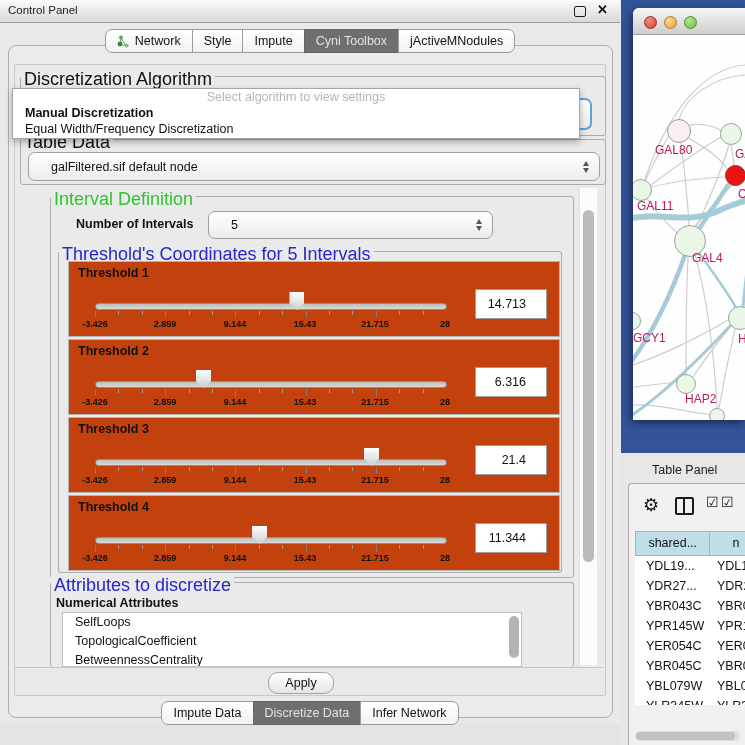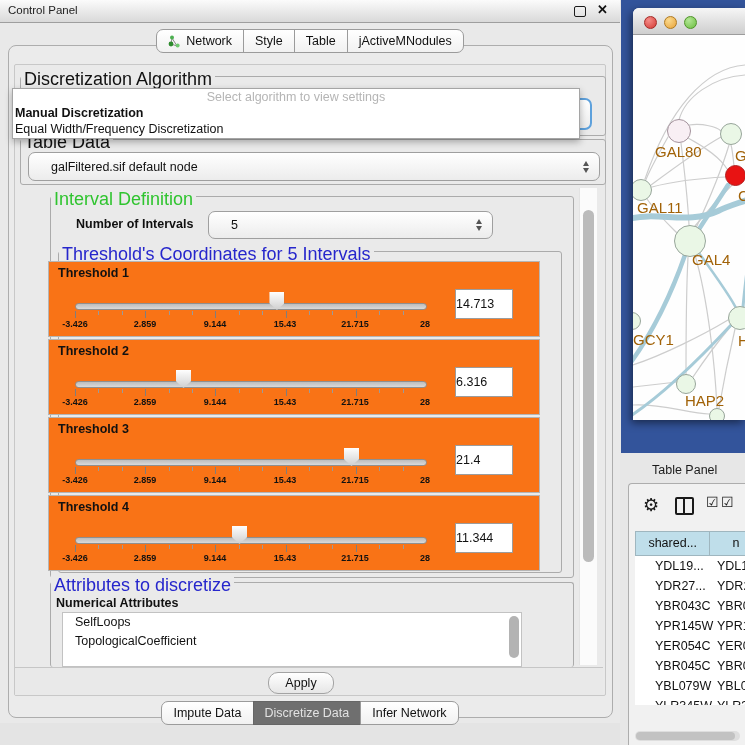--- a/index.html
+++ b/index.html
@@ -39,27 +39,27 @@
   .combo .cv{position:absolute;left:22px;top:50%;transform:translateY(-50%);white-space:nowrap;}
   .stepper{position:absolute;right:9px;top:50%;transform:translateY(-50%);width:7px;height:12px;}
   .stepper:before,.stepper:after{content:"";position:absolute;left:0;border-left:3.5px solid transparent;border-right:3.5px solid transparent;}
   .stepper:before{top:0;border-bottom:5px solid #555;}
   .stepper:after{bottom:0;border-top:5px solid #555;}
 
   .algo-combo{left:28px;top:98px;width:560px;height:28px;border:2px solid #5EA1DC;}
   .popup{position:absolute;left:12px;top:88px;width:566px;height:49px;background:#FFF;
     border:1px solid #A5A5A5;box-shadow:0 3px 7px rgba(0,0,0,.3);z-index:10;}
   .popup .ph{height:16px;text-align:center;color:#B5B5B5;font-size:12.5px;padding-top:1px;}
-  .popup .it{font-size:12.5px;line-height:15.5px;padding-left:2px;white-space:nowrap;}
+  .popup .it{font-size:12.5px;line-height:15.5px;padding-left:12px;white-space:nowrap;}
   .popup .it.b{font-weight:bold;}
 
   .vscroll{position:absolute;left:579px;top:188px;width:17px;height:477px;background:#FBFBFB;border-left:1px solid #E3E3E3;}
   .vscroll .th{position:absolute;left:3px;top:22px;width:11px;height:352px;background:#BBBBBB;border-radius:6px;}
 
-  .thr-panel{position:absolute;left:48px;width:490px;height:74px;border:1px solid #B5B5B5;background:#f97316;}
+  .thr-panel{position:absolute;left:68px;width:490px;height:74px;border:1px solid #B5B5B5;background:#c2410c;}
   .thr-label{position:absolute;left:9px;top:4px;font-size:12.5px;font-weight:bold;}
   .sl-track{position:absolute;left:26px;top:41px;width:350px;height:5px;border:1px solid #8F8F8F;border-radius:4px;
     background:linear-gradient(#BDBDBD,#D9D9D9);}
   .sl-zone{position:absolute;left:26px;top:30px;width:350px;height:19px;}
   .sl-thumb{position:absolute;top:0;width:15px;height:18px;margin-left:-7.5px;
     background:linear-gradient(#FEFEFE,#CFCFCF);
     clip-path:polygon(0 0,100% 0,100% 62%,50% 100%,0 62%);
     filter:drop-shadow(0 0 1px #777);}
   .sl-ticks{position:absolute;left:26px;top:49px;width:351px;height:7px;
     background-image:
@@ -69,21 +69,21 @@
     background-repeat:no-repeat;}
   .sl-labels{position:absolute;left:26px;top:57px;width:350px;height:11px;font-size:9px;font-weight:bold;color:#111;}
   .sl-labels span{position:absolute;transform:translateX(-50%);white-space:nowrap;}
   .sl-labels span:nth-child(1){left:0%;}
   .sl-labels span:nth-child(2){left:20%;}
   .sl-labels span:nth-child(3){left:40%;}
   .sl-labels span:nth-child(4){left:60%;}
   .sl-labels span:nth-child(5){left:80%;}
   .sl-labels span:nth-child(6){left:100%;}
   .thr-value{position:absolute;left:406px;top:27px;width:50px;height:28px;background:#FFF;border:1px solid #9C9C9C;
-    font-size:12.5px;text-align:left;line-height:28px;padding-right:6px;}
+    font-size:12.5px;text-align:right;line-height:28px;padding-right:20px;}
 
   .attr-list{position:absolute;left:62px;top:612px;width:458px;height:53px;background:#FFF;
     border:1px solid #C2C2C2;overflow:hidden;}
   .attr-list .li{font-size:12.5px;line-height:19px;padding-left:12px;}
   .attr-scroll{position:absolute;right:2px;top:3px;width:10px;height:42px;background:#B3B3B3;border-radius:5px;}
 
   .bottom-bar{position:absolute;left:15px;top:667px;width:588px;height:27px;background:#E9E9E9;border-top:1px solid #C6C6C6;}
   .apply-btn{position:absolute;left:253px;top:4px;width:64px;height:20px;border:1px solid #A3A3A3;border-radius:10px;
     background:linear-gradient(#FFFFFF,#E6E6E6);font-size:12.5px;text-align:center;line-height:20px;}
 
@@ -94,40 +94,40 @@
   .net-titlebar{height:26px;background:linear-gradient(#F6F6F6,#CECECE);border-bottom:1px solid #9C9C9C;position:relative;}
   .light{position:absolute;top:8px;width:11px;height:11px;border-radius:50%;}
   .light.r{left:11px;background:radial-gradient(circle at 35% 30%,#F58C88,#D33B35);border:0.5px solid #A52A26;}
   .light.y{left:31px;background:radial-gradient(circle at 35% 30%,#FAD98D,#E8A33B);border:0.5px solid #B07A20;}
   .light.g{left:51px;background:radial-gradient(circle at 35% 30%,#B2E695,#6CBE41);border:0.5px solid #4F9428;}
   .net-canvas{position:relative;width:112px;height:385px;background:#FEFEFE;overflow:hidden;}
   .net-canvas svg{position:absolute;left:0;top:0;}
   .node{position:absolute;border-radius:50%;border:1px solid #97A59A;background:#EAF7E6;box-sizing:border-box;}
   .node.pink{background:#F8EFF4;border-color:#A3929C;}
   .node.red{background:#E81313;border-color:#B12222;}
-  .nlabel{position:absolute;font-size:15px;color:#a16207;white-space:nowrap;}
+  .nlabel{position:absolute;font-size:12px;color:#be185d;white-space:nowrap;}
 
   .tp-bar{position:absolute;left:621px;top:453px;width:124px;height:292px;background:#E7E7E7;}
   .tp-title{position:absolute;left:13px;top:10px;font-size:12.5px;color:#1b1b1b;margin-left:18px;}
   .tp-panel{position:absolute;left:7px;top:30px;width:117px;height:262px;border:1px solid #ADADAD;
     border-right:none;border-radius:4px 0 0 0;background:#F1F1F1;}
   .tp-gear{position:absolute;left:14px;top:10px;font-size:18px;color:#1a1a1a;}
   .tp-split{position:absolute;left:46px;top:13px;width:15px;height:14px;border:2px solid #1a1a1a;border-radius:2px;}
   .tp-split:after{content:"";position:absolute;left:6px;top:0;width:2px;height:14px;background:#1a1a1a;}
   .tp-check{position:absolute;top:10px;font-size:14px;color:#1a1a1a;}
   .tp-check.c1{left:77px;}
   .tp-check.c2{left:92px;}
   .tp-table{position:absolute;left:6px;top:47px;width:120px;height:200px;overflow:hidden;}
   .tp-head{display:flex;height:25px;border:1px solid #9FB6BF;box-sizing:border-box;}
   .tp-head .hc{background:#BFDEEA;font-size:12.5px;line-height:23px;text-align:center;box-sizing:border-box;}
   .tp-head .hc.c1{width:76px;border-right:1px solid #9FB6BF;}
   .tp-head .hc.c2{width:44px;text-align:left;padding-left:22px;}
   .tp-rows{background:#FFF;height:149px;overflow:hidden;}
   .tp-row{display:flex;height:20px;font-size:12.5px;line-height:20px;}
-  .tp-row .c1{width:76px;padding-left:20px;box-sizing:border-box;}
+  .tp-row .c1{width:76px;padding-left:11px;box-sizing:border-box;}
   .tp-row .c2{padding-left:6px;}
   .tp-hscroll{position:absolute;left:6px;top:247px;width:105px;height:10px;background:#DEDEDE;border-radius:5px;}
   .tp-hscroll .th{position:absolute;left:1px;top:1px;width:99px;height:8px;background:#C2C2C2;border-radius:4px;}
   .below-strip{position:absolute;left:0;top:723px;width:620px;height:22px;background:#E4E4E4;}
 </style>
 </head>
 <body>
 
 <div class="left-panel">
   <div class="titlebar">
@@ -146,21 +146,24 @@
         <circle cx="4" cy="2.6" r="2" fill="#4CAF50"></circle>
           <circle cx="3" cy="9" r="2.4" fill="#2E8B2E"></circle>
           <circle cx="9.6" cy="10.6" r="2" fill="#6FC86F"></circle>
       </svg>
       <span>Network</span>
     </div>
     <div class="tab">
         <span>Style</span>
       </div>
     <div class="tab">
-        <span>Table</span>
+        <span>Impute</span>
+      </div>
+    <div class="tab sel">
+        <span>Cyni Toolbox</span>
       </div>
     <div class="tab last">
         <span>jActiveMNodules</span>
       </div>
   </div>
 
   <div class="group" style="left:20px;top:76px;width:584px;height:58px;">
     <span class="legend">Discretization Algorithm</span>
   </div>
   <div class="combo algo-combo">
@@ -266,20 +269,21 @@
     <div class="thr-value">11.344</div>
   </div>
 
   <div class="group" style="left:50px;top:582px;width:522px;height:84px;border-bottom:none;">
     <span class="legend blue">Attributes to discretize</span>
   </div>
   <div class="abs" style="left:56px;top:596px;font-size:12.5px;font-weight:bold;">Numerical Attributes</div>
   <div class="attr-list">
     <div class="li">SelfLoops</div>
     <div class="li">TopologicalCoefficient</div>
+    <div class="li">BetweennessCentrality</div>
     <div class="attr-scroll"></div>
   </div>
 
   <div class="vscroll">
       <div class="th"></div>
     </div>
 
   <div class="bottom-bar">
     <div class="apply-btn">Apply</div>
   </div>

